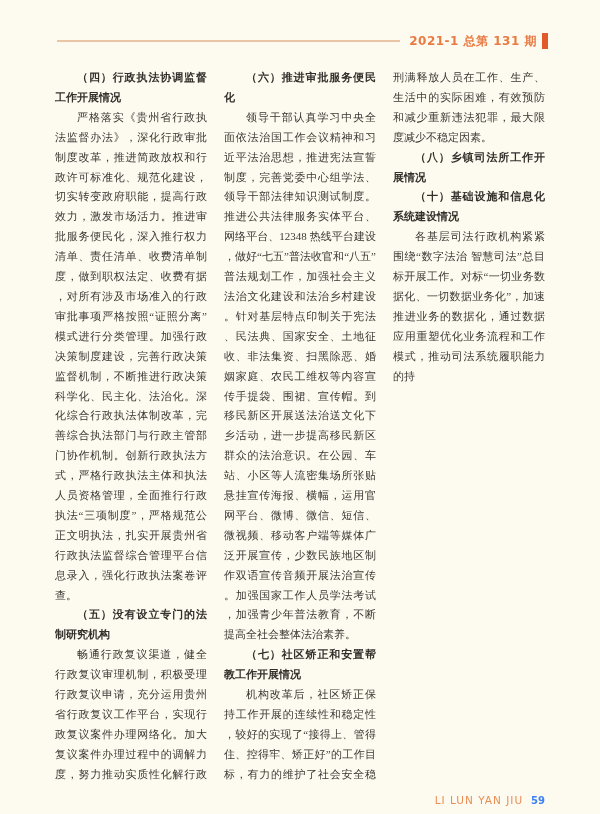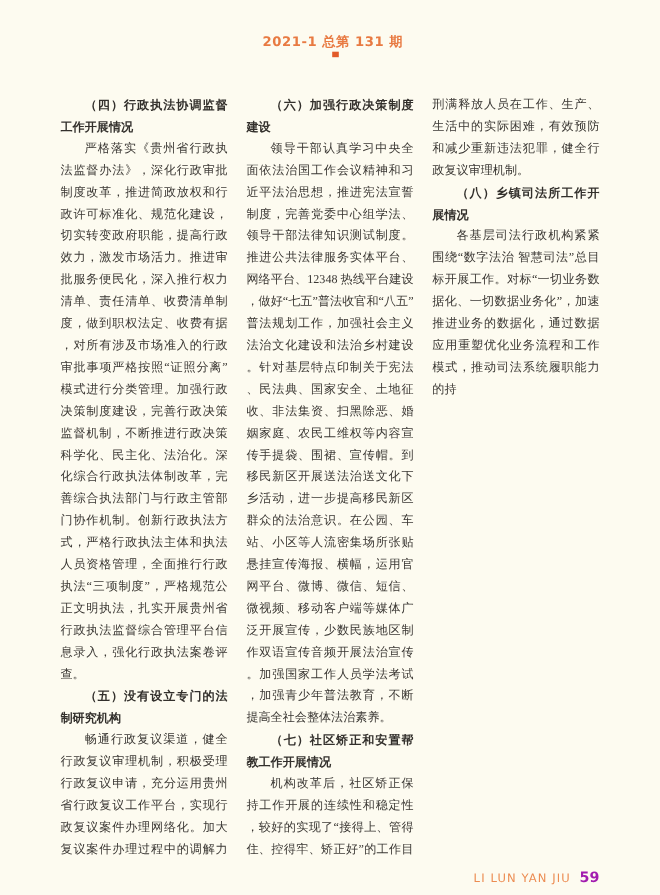--- a/index.html
+++ b/index.html
@@ -19,21 +19,20 @@
 
   
   .page-header {
     position: absolute;
     top: 30px;
     left: 57px;
     right: 52px;
     height: 22px;
     display: flex;
     align-items: center;
-    flex-direction: column;
   }
   .header-rule {
     flex: 1;
     height: 1.5px;
     background: #eac5a6;
     margin-right: 9px;
   }
   .issue-label {
     font-family: "DejaVu Sans", "Liberation Sans", sans-serif;
     font-size: 12px;
@@ -57,21 +56,20 @@
     right: 55px;
     bottom: 34px;
     display: flex;
     gap: 17px;
     overflow: hidden;
   }
   .column {
     flex: 1 1 0;
     min-width: 0;
     overflow: hidden;
-    margin-top: 18px;
   }
   .column p {
     margin: 0;
     font-size: 11px;
     line-height: 19.9px;
     text-align: justify;
     text-justify: inter-character;
     word-break: break-all;
     line-break: anywhere;
   }
@@ -98,23 +96,23 @@
     gap: 8px;
   }
   .journal-pinyin {
     font-family: "DejaVu Sans", "Liberation Sans", sans-serif;
     font-size: 10.5px;
     color: #ec8c52;
     letter-spacing: 1px;
   }
   .page-number {
     font-family: "DejaVu Sans", "Liberation Sans", sans-serif;
-    font-size: 13px;
+    font-size: 10px;
     font-weight: bold;
-    color: #a21caf;
+    color: #3b82f6;
   }
 </style>
 </head>
 <body>
 
 <div class="page">
 
   <header class="page-header">
     <div class="header-rule"></div>
     <span class="issue-label">2021-1 总第 131 期</span>
@@ -122,28 +120,29 @@
   </header>
 
   <main class="columns" id="columns">
       <div class="column">
         <p class="heading">（四）行政执法协调监督工作开展情况</p>
         <p class="para">严格落实《贵州省行政执法监督办法》，深化行政审批制度改革，推进简政放权和行政许可标准化、规范化建设，切实转变政府职能，提高行政效力，激发市场活力。推进审批服务便民化，深入推行权力清单、责任清单、收费清单制度，做到职权法定、收费有据，对所有涉及市场准入的行政审批事项严格按照“证照分离”模式进行分类管理。加强行政决策制度建设，完善行政决策监督机制，不断推进行政决策科学化、民主化、法治化。深化综合行政执法体制改革，完善综合执法部门与行政主管部门协作机制。创新行政执法方式，严格行政执法主体和执法人员资格管理，全面推行行政执法“三项制度”，严格规范公正文明执法，扎实开展贵州省行政执法监督综合管理平台信息录入，强化行政执法案卷评查。</p>
         <p class="heading">（五）没有设立专门的法制研究机构</p>
         <p class="para">畅通行政复议渠道，健全行政复议审理机制，积极受理行政复议申请，充分运用贵州省行政复议工作平台，实现行政复议案件办理网络化。加大复议案件办理过程中的调解力度，努力推动实质性化解行政争议，大量矛盾纠纷通过行政调解渠道得到有效解决。行政应诉案件事实清楚，证据充分，程序规范，为推动经济社会发展，促进社会和谐稳定夯实基础。</p>
       </div>
       <div class="column">
-        <p class="heading">（六）加强行政决策制度建设</p>
+        <p class="heading">（六）推进审批服务便民化</p>
         <p class="para">领导干部认真学习中央全面依法治国工作会议精神和习近平法治思想，推进宪法宣誓制度，完善党委中心组学法、领导干部法律知识测试制度。推进公共法律服务实体平台、网络平台、12348 热线平台建设，做好“七五”普法收官和“八五”普法规划工作，加强社会主义法治文化建设和法治乡村建设。针对基层特点印制关于宪法、民法典、国家安全、土地征收、非法集资、扫黑除恶、婚姻家庭、农民工维权等内容宣传手提袋、围裙、宣传帽。到移民新区开展送法治送文化下乡活动，进一步提高移民新区群众的法治意识。在公园、车站、小区等人流密集场所张贴悬挂宣传海报、横幅，运用官网平台、微博、微信、短信、微视频、移动客户端等媒体广泛开展宣传，少数民族地区制作双语宣传音频开展法治宣传。加强国家工作人员学法考试，加强青少年普法教育，不断提高全社会整体法治素养。</p>
         <p class="heading">（七）社区矫正和安置帮教工作开展情况</p>
         <p class="para">机构改革后，社区矫正保持工作开展的连续性和稳定性，较好的实现了“接得上、管得住、控得牢、矫正好”的工作目标，有力的维护了社会安全稳定。在安置帮教工作中，基层司法行政机构以衔接为基础，以帮教为主，落实安置政策，帮助刑释人员顺利回归社会。协调相关部门解决</p>
       </div>
       <div class="column">
-        <p class="para continuation">刑满释放人员在工作、生产、生活中的实际困难，有效预防和减少重新违法犯罪，健全行政复议审理机制。</p>
+        <p class="para continuation">刑满释放人员在工作、生产、生活中的实际困难，有效预防和减少重新违法犯罪，最大限度减少不稳定因素。</p>
         <p class="heading">（八）乡镇司法所工作开展情况</p>
+        <p class="heading">（十）基础设施和信息化系统建设情况</p>
         <p class="para">各基层司法行政机构紧紧围绕“数字法治 智慧司法”总目标开展工作。对标“一切业务数据化、一切数据业务化”，加速推进业务的数据化，通过数据应用重塑优化业务流程和工作模式，推动司法系统履职能力的持</p>
       </div>
     </main>
 
   <footer class="page-footer">
     <span class="journal-pinyin">LI LUN YAN JIU</span>
     <span class="page-number">59</span>
   </footer>
 
 </div>

